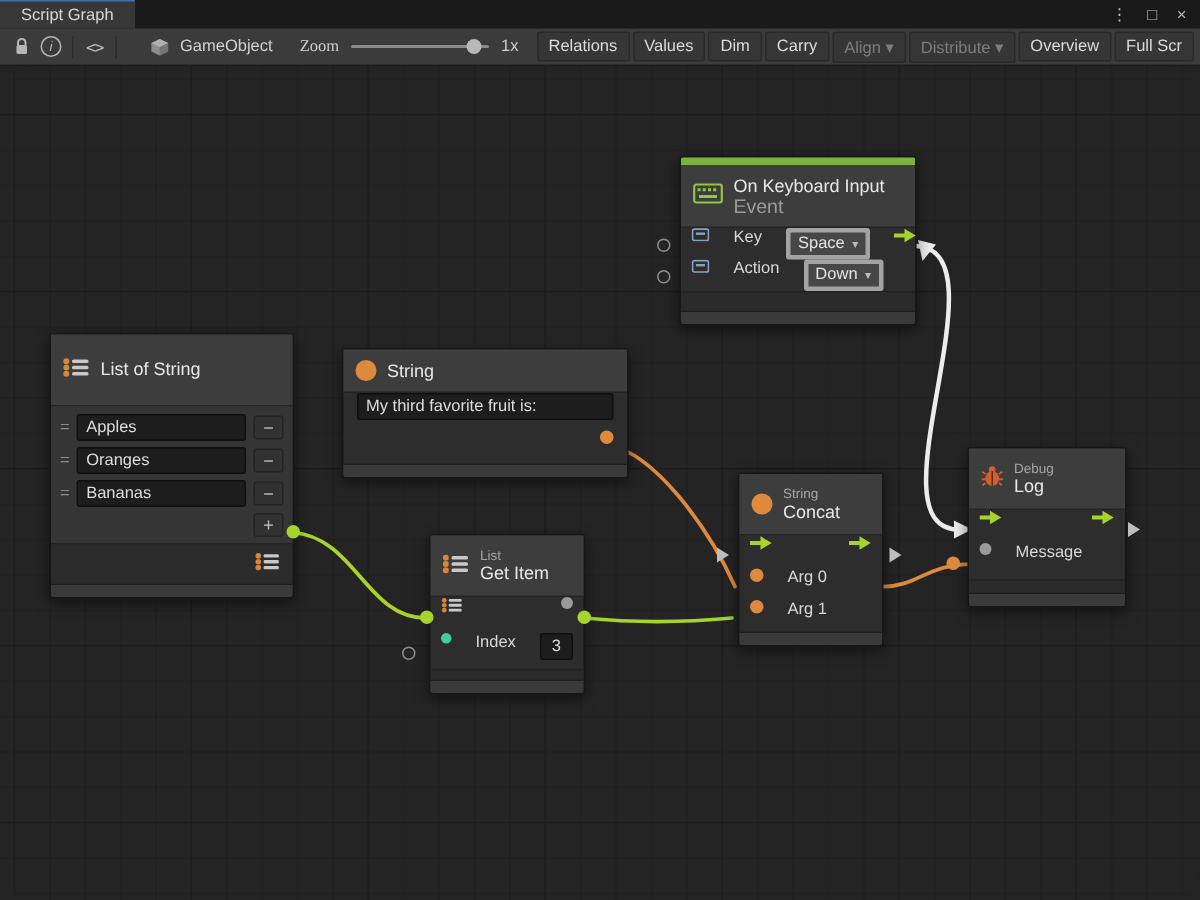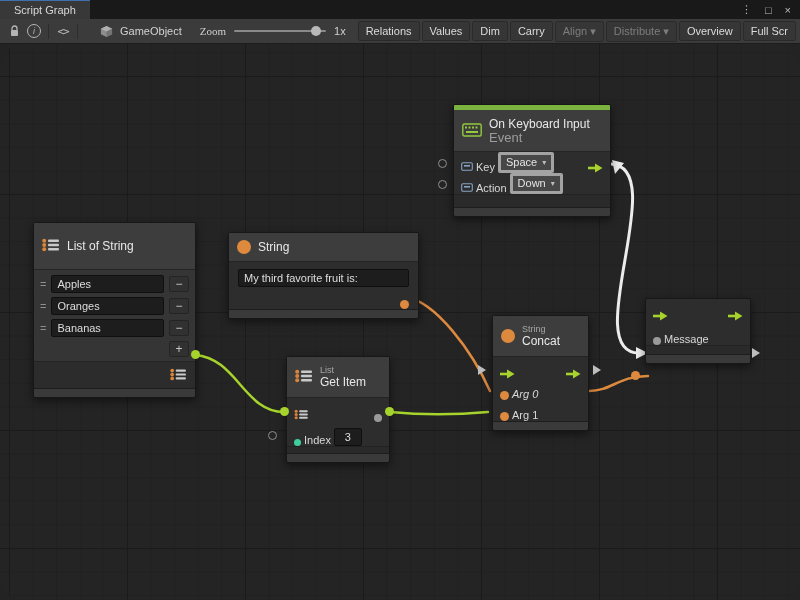--- a/index.html
+++ b/index.html
@@ -50,21 +50,21 @@
 
   
   .node{position:absolute;box-sizing:border-box;background:#2d2d2d;border:1px solid #171717;border-radius:2px;
         box-shadow:0 3px 9px rgba(0,0,0,.5);color:#d8d8d8;font-size:11px;}
   .event-bar{height:5px;background:var(--event-bar,#7ab33d);border-radius:1px 1px 0 0;}
   .nheader{background:#3d3d3d;display:flex;align-items:center;gap:7px;padding:8px 8px;border-bottom:1px solid #242424;}
   .nheader .ttl{font-size:12px;color:#e8e8e8;line-height:13px;}
   .nheader .sub{font-size:13px;color:#9d9d9d;line-height:11px;margin-top:1px;}
   .nheader .grp{font-size:9px;color:#a6a6a6;line-height:11px;}
   .hdr-text{display:flex;flex-direction:column;justify-content:center;}
-  .nrow{display:flex;align-items:flex-end;gap:3px;padding:0 7px;}
+  .nrow{display:flex;align-items:flex-start;gap:16px;padding:0 7px;}
   .nspacer{background:#2a2a2a;border-top:1px solid #222;}
   .nfooter{height:8px;background:#3a3a3a;border-top:1px solid #1d1d1d;border-radius:0 0 2px 2px;}
   .dd{background:#474747;border:3px solid #a3a3a3;border-radius:2px;padding:1px 5px;display:flex;align-items:center;gap:5px;
       font-size:11px;color:#e4e4e4;line-height:13px;}
   .dd .caret{font-size:8px;color:#bcbcbc;}
   .field{background:#1d1d1d;border:1px solid #0f0f0f;border-radius:2px;color:#dedede;font-size:11px;
          padding:1px 5px;line-height:14px;}
   .sqbtn{width:20px;height:16px;background:#313131;border:1px solid #242424;border-radius:2px;color:#c4c4c4;
          display:flex;align-items:center;justify-content:center;font-size:12px;line-height:1;box-sizing:border-box;}
   .dot{display:inline-block;border-radius:50%;width:9px;height:9px;flex:0 0 auto;}
@@ -327,32 +327,55 @@
       <div class="nrow" style="height:22px;justify-content:space-between;">
         <svg class="arrow" width="15" height="10" viewBox="0 0 15 10">
             <line x1="0" y1="5" x2="8" y2="5" stroke-width="2.6"></line>
             <path d="M7 0.5 L14.5 5 L7 9.5 Z"></path>
           </svg>
         <svg class="arrow" width="15" height="10" viewBox="0 0 15 10">
             <line x1="0" y1="5" x2="8" y2="5" stroke-width="2.6"></line>
             <path d="M7 0.5 L14.5 5 L7 9.5 Z"></path>
           </svg>
       </div>
-      <div class="nrow" style="height:21px;font-style:italic;">
+      <div class="nrow" style="height:21px;">
         <span class="dot orange"></span>
         <span>Arg 0</span>
       </div>
       <div class="nrow" style="height:21px;">
         <span class="dot orange"></span>
         <span>Arg 1</span>
       </div>
       <div class="nfooter"></div>
     </div>
 
     <div class="node" style="left:645px;top:254px;width:106px;">
+      <div class="nheader">
+        <span>
+          <svg width="15" height="15" viewBox="0 0 15 15">
+              <g fill="#d2602e">
+                <ellipse cx="7.5" cy="9" rx="4.6" ry="5"></ellipse>
+                <circle cx="7.5" cy="3" r="2.2"></circle>
+              </g>
+              <line x1="7.5" y1="4" x2="7.5" y2="14" stroke="#5e2a12" stroke-width="1"></line>
+              <g stroke="#d2602e" stroke-width="1.2">
+                <line x1="3" y1="6" x2="0.8" y2="4.5"></line>
+                <line x1="3" y1="9.5" x2="0.5" y2="9.5"></line>
+                <line x1="3" y1="12" x2="1" y2="13.5"></line>
+                <line x1="12" y1="6" x2="14.2" y2="4.5"></line>
+                <line x1="12" y1="9.5" x2="14.5" y2="9.5"></line>
+                <line x1="12" y1="12" x2="14" y2="13.5"></line>
+              </g>
+            </svg>
+        </span>
+        <span class="hdr-text">
+          <span class="grp">Debug</span>
+          <span class="ttl">Log</span>
+        </span>
+      </div>
       <div class="nrow" style="height:22px;justify-content:space-between;">
         <svg class="arrow" width="15" height="10" viewBox="0 0 15 10">
             <line x1="0" y1="5" x2="8" y2="5" stroke-width="2.6"></line>
             <path d="M7 0.5 L14.5 5 L7 9.5 Z"></path>
           </svg>
         <svg class="arrow" width="15" height="10" viewBox="0 0 15 10">
             <line x1="0" y1="5" x2="8" y2="5" stroke-width="2.6"></line>
             <path d="M7 0.5 L14.5 5 L7 9.5 Z"></path>
           </svg>
       </div>

